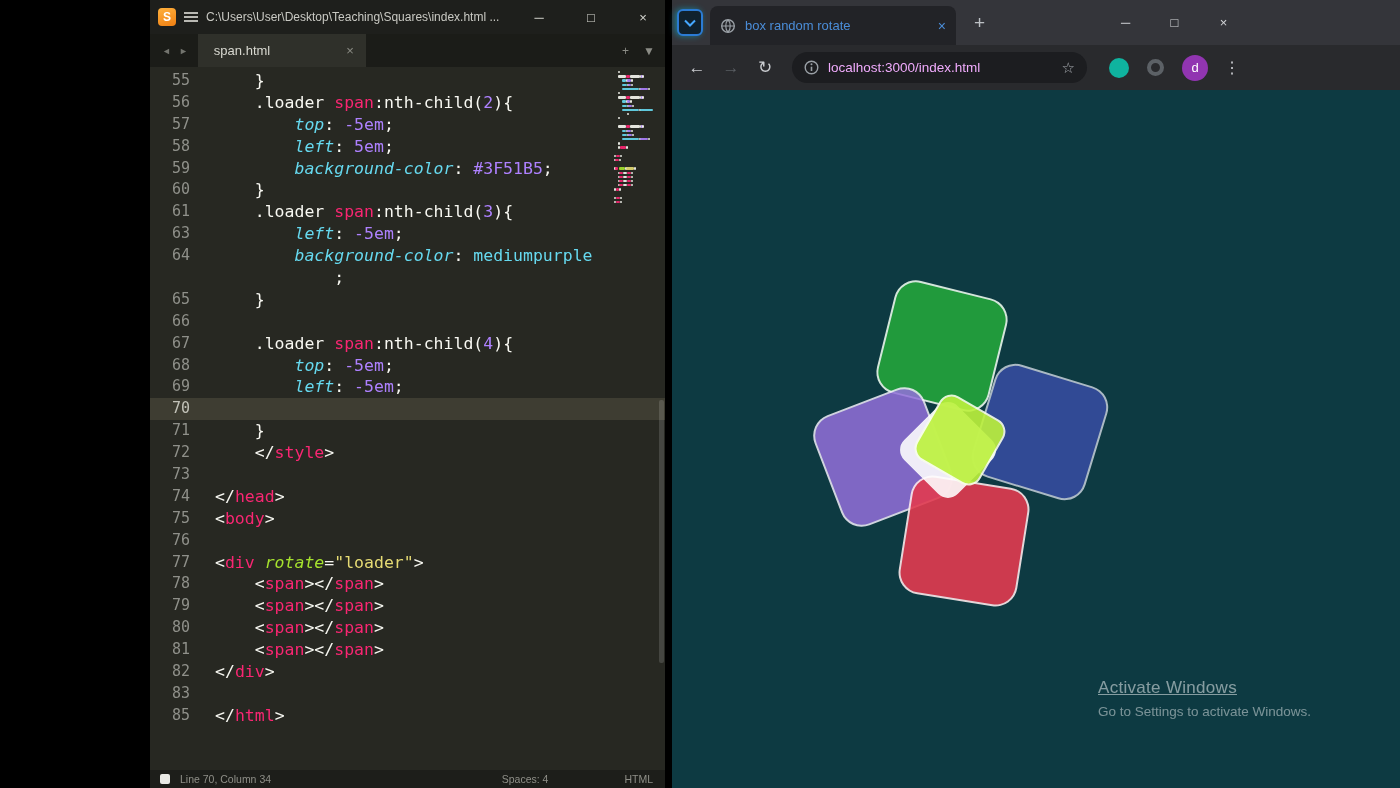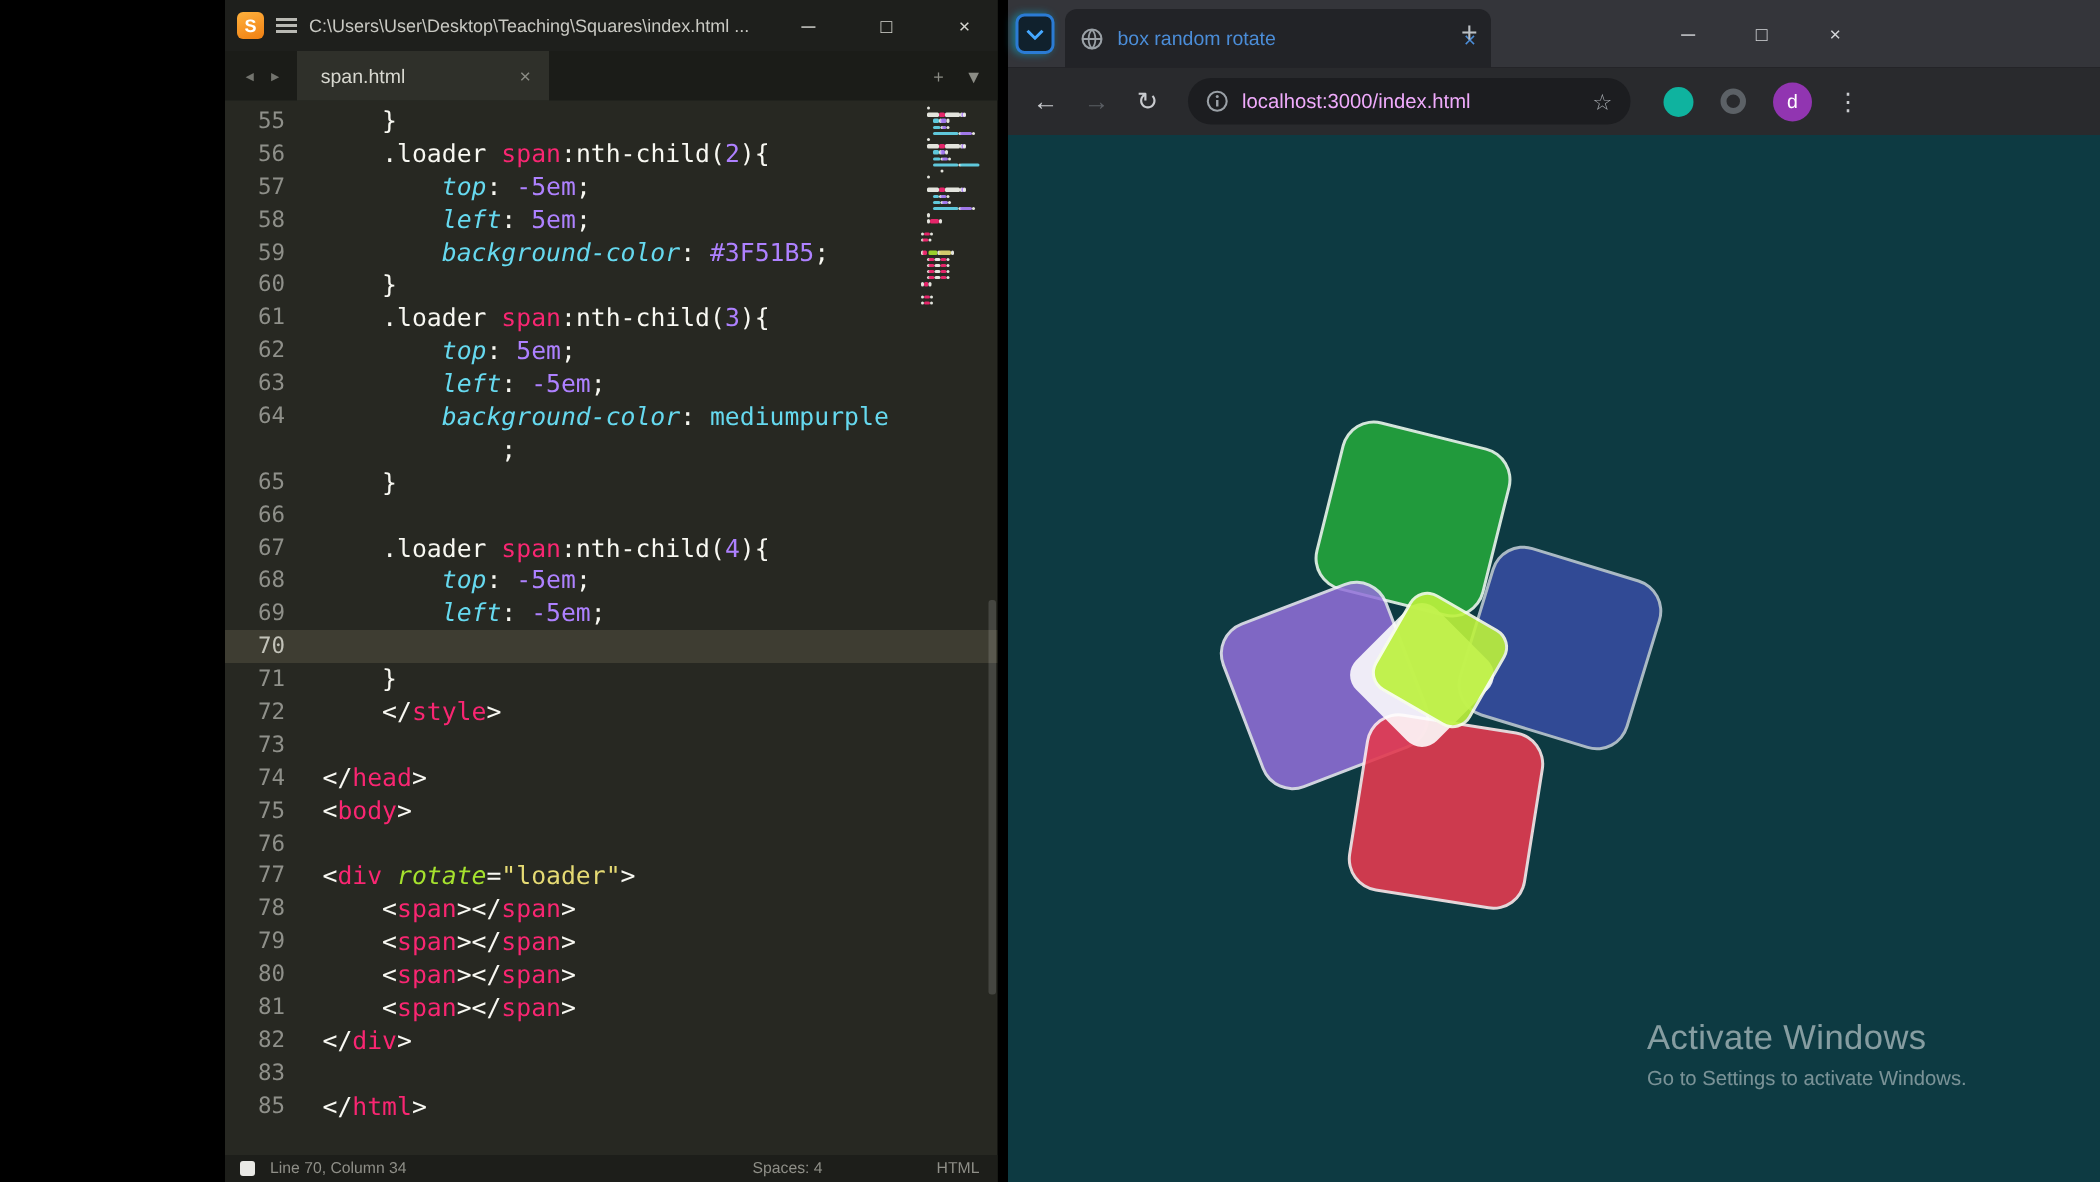--- a/index.html
+++ b/index.html
@@ -60,21 +60,21 @@
   .status-spaces{margin-left:auto;}
   .status-syntax{margin-left:66px;}
 
   
   .browser-window{position:absolute;left:672px;top:0;width:728px;height:788px;
     display:flex;flex-direction:column;}
   .b-tabstrip{height:45px;background:#34353a;position:relative;flex:0 0 auto;}
   .tab-search{position:absolute;left:5px;top:9px;width:26px;height:27px;border-radius:6px;
     border:2px solid #2b7bd4;background:#10212d;box-shadow:-2px 0 6px rgba(0,210,255,.45);
     display:flex;align-items:center;justify-content:center;}
-  .b-tab{position:absolute;left:38px;top:6px;width:284px;height:39px;background:#222327;
+  .b-tab{position:absolute;left:38px;top:6px;width:246px;height:39px;background:#222327;
     border-radius:8px 8px 0 0;display:flex;align-items:center;gap:9px;padding:0 10px;}
   .b-tab-title{flex:1;color:#4b8dd8;font-size:13px;white-space:nowrap;overflow:hidden;}
   .b-tab-close{color:#4b8dd8;font-size:14px;}
   .new-tab{position:absolute;left:294px;top:9px;width:27px;height:27px;color:#bcc0c4;
     font-size:19px;display:flex;align-items:center;justify-content:center;}
   .b-controls{position:absolute;right:152px;top:0;height:45px;display:flex;}
   .b-ctl{width:49px;height:45px;display:flex;align-items:center;justify-content:center;
     color:#d4d6d9;font-size:13px;}
 
   .b-toolbar{height:45px;background:#292a2d;display:flex;align-items:center;
@@ -88,21 +88,21 @@
   .star{color:#a6aaaf;font-size:15px;}
   .ext-teal{width:20px;height:20px;border-radius:50%;background:#0fb39f;margin-left:10px;flex:0 0 auto;}
   .ext-ring{width:17px;height:17px;border-radius:50%;border:4px solid #5c6166;margin-left:14px;flex:0 0 auto;}
   .avatar{width:26px;height:26px;border-radius:50%;background:#9135b1;color:#fff;font-size:13px;
     display:flex;align-items:center;justify-content:center;margin-left:14px;flex:0 0 auto;}
   .menu-dots{color:#c9cbcf;font-size:16px;margin-left:12px;flex:0 0 auto;}
 
   .b-page{flex:1 1 auto;background:#0d3a42;position:relative;overflow:hidden;}
   .lsq{position:absolute;border:2px solid rgba(255,255,255,.88);}
   .watermark{position:absolute;left:426px;top:588px;color:rgba(255,255,255,.5);}
-  .wm1{font-size:23px;letter-spacing:.3px;}
+  .wm1{font-size:17px;letter-spacing:.3px;text-decoration:underline;}
   .wm2{font-size:13.5px;margin-top:6px;color:rgba(255,255,255,.45);}
 </style>
 </head>
 <body>
 
 <div class="editor-window">
   <div class="e-titlebar">
     <div class="sublime-logo">S</div>
     <div class="hamburger"></div>
     <div class="e-title">C:\Users\User\Desktop\Teaching\Squares\index.html ...</div>
@@ -146,24 +146,20 @@
           <span class="gut">59</span>
           <span class="ctext"><span class="t-pun">        </span><span class="t-prop">background-color</span><span class="t-pun">: </span><span class="t-num">#3F51B5</span><span class="t-pun">;</span></span>
         </div>
         <div class="crow">
           <span class="gut">60</span>
           <span class="ctext"><span class="t-pun">    }</span></span>
         </div>
         <div class="crow">
           <span class="gut">61</span>
           <span class="ctext"><span class="t-pun">    </span><span class="t-sel">.loader </span><span class="t-tag">span</span><span class="t-sel">:nth-child</span><span class="t-pun">(</span><span class="t-num">3</span><span class="t-pun">){</span></span>
-        </div>
-        <div class="crow">
-          <span class="gut">62</span>
-          <span class="ctext"><span class="t-pun">        </span><span class="t-prop">top</span><span class="t-pun">: </span><span class="t-num">5em</span><span class="t-pun">;</span></span>
         </div>
         <div class="crow">
           <span class="gut">63</span>
           <span class="ctext"><span class="t-pun">        </span><span class="t-prop">left</span><span class="t-pun">: </span><span class="t-num">-5em</span><span class="t-pun">;</span></span>
         </div>
         <div class="crow">
           <span class="gut">64</span>
           <span class="ctext"><span class="t-pun">        </span><span class="t-prop">background-color</span><span class="t-pun">: </span><span class="t-const">mediumpurple</span></span>
         </div>
         <div class="crow">

